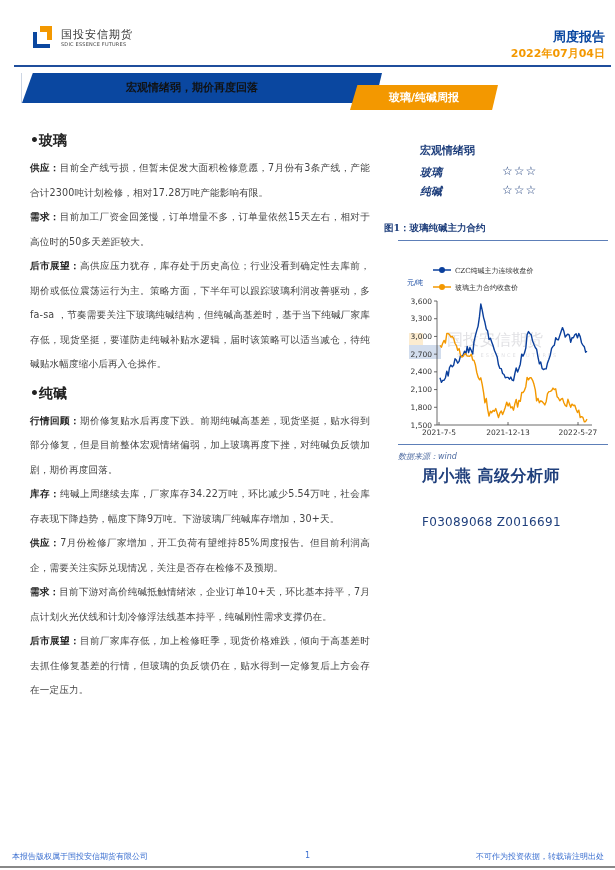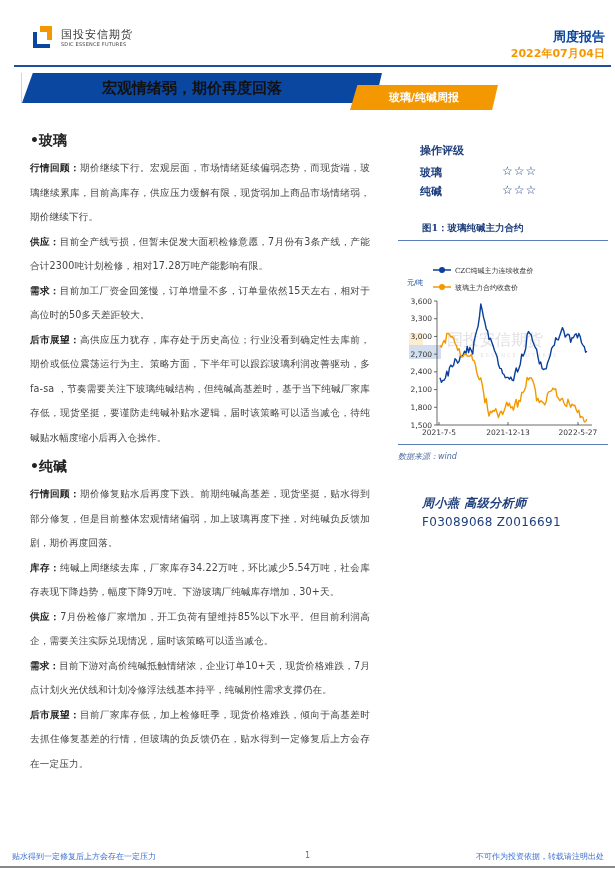--- a/index.html
+++ b/index.html
@@ -14,43 +14,43 @@
   .logo-mark .orange { position: absolute; left: 7px; top: 0; width: 12px; height: 14px; background: #f39800; }
   .logo-mark .white { position: absolute; left: 4px; top: 6px; width: 10px; height: 12px; background: #fff; }
   .logo-cn { position: absolute; left: 28px; top: 1px; font-size: 11px; color: #333; letter-spacing: 1px; white-space: nowrap; }
   .logo-en { position: absolute; left: 28px; top: 15px; font-size: 5px; color: #444; white-space: nowrap; letter-spacing: 0.2px; }
 
   .report-type { position: absolute; right: 10px; top: 28px; font-size: 13px; font-weight: bold; color: #0a47a0; }
   .report-date { position: absolute; right: 10px; top: 46px; font-size: 11px; font-weight: bold; color: #f39800; }
   .header-rule { position: absolute; left: 14px; top: 65px; width: 597px; height: 2px; background: #1f4e9c; }
 
   .banner-blue { position: absolute; left: 22px; top: 73px; width: 360px; height: 30px; background: #0a47a0; clip-path: polygon(3% 0, 100% 0, 98% 100%, 0 100%); }
-  .banner-title { position: absolute; left: 22px; top: 73px; width: 340px; height: 28px; line-height: 30px; text-align: center; font-size: 15px; font-weight: bold; color: #111; }
+  .banner-title { position: absolute; left: 22px; top: 73px; width: 340px; height: 28px; line-height: 30px; text-align: center; font-size: 11px; font-weight: bold; color: #111; }
   .banner-orange { position: absolute; left: 350px; top: 85px; width: 148px; height: 25px; background: #f39800; clip-path: polygon(5% 0, 100% 0, 96% 100%, 0 100%); }
   .banner-sub { position: absolute; left: 350px; top: 85px; width: 148px; height: 37px; line-height: 25px; text-align: center; font-size: 11px; font-weight: bold; color: #fff; }
   .banner-edge { position: absolute; left: 21px; top: 73px; width: 1px; height: 30px; background: #cdd6e4; }
 
   
   .left-col { position: absolute; left: 30px; top: 128px; width: 340px; }
   .sec-head { font-size: 14px; font-weight: bold; color: #222; height: 24px; line-height: 24px; margin-bottom: 4px; }
   .para { font-size: 9.6px; color: #444; line-height: 24.5px; text-align: justify; letter-spacing: 0.15px; }
   .para b { color: #222; font-weight: bold; }
 
   
   .rating-title { position: absolute; left: 420px; top: 143px; font-size: 11px; font-weight: bold; color: #1f3f7c; font-family: "DejaVu Serif", serif; }
-  .rating-row { position: absolute; left: 420px; font-size: 11px; font-weight: bold; color: #1f3f7c; font-family: "DejaVu Serif", serif; }
+  .rating-row { position: absolute; left: 420px; font-size: 11px; font-weight: bold; color: #1f3f7c; font-family: "DejaVu Serif", serif; font-style: italic; }
   .rating-stars { position: absolute; left: 502px; font-size: 12px; color: #1f3f7c; letter-spacing: 1px; }
 
-  .fig-title { position: absolute; left: 422px; top: 222px; font-size: 9.5px; font-weight: bold; color: #1f3f7c; font-family: "DejaVu Serif", serif; }
+  .fig-title { position: absolute; left: 384px; top: 222px; font-size: 9.5px; font-weight: bold; color: #1f3f7c; font-family: "DejaVu Serif", serif; }
   .fig-rule-top { position: absolute; left: 398px; top: 240px; width: 210px; height: 1px; background: #5d7fb8; }
   .fig-rule-bot { position: absolute; left: 398px; top: 444px; width: 210px; height: 1px; background: #5d7fb8; }
   .chart-svg { position: absolute; left: 395px; top: 245px; width: 220px; height: 200px; }
   .source { position: absolute; left: 398px; top: 451px; font-size: 8px; color: #4d6aa0; font-style: italic; text-align: center; }
 
-  .analyst-name { position: absolute; left: 422px; top: 495px; font-size: 12px; font-weight: bold; color: #1f3f7c; font-family: "DejaVu Serif", serif; letter-spacing: 0.5px; font-style: italic; }
+  .analyst-name { position: absolute; left: 422px; top: 466px; font-size: 16px; font-weight: bold; color: #1f3f7c; font-family: "DejaVu Serif", serif; letter-spacing: 0.5px; }
   .analyst-id { position: absolute; left: 422px; top: 515px; font-size: 12px; color: #1f3f7c; letter-spacing: 0.3px; }
 
   
   .footer { position: absolute; left: 0; top: 847px; width: 615px; height: 20px; font-size: 8px; color: #3b6fd0; }
   .footer-left { position: absolute; left: 12px; top: 4px; }
   .footer-page { position: absolute; left: 305px; top: 4px; }
   .footer-right { position: absolute; right: 11px; top: 4px; }
   .footer-rule { position: absolute; left: 0; top: 866px; width: 615px; height: 2px; background: #888; }
 </style>
 </head>
@@ -72,36 +72,35 @@
 
 <div class="banner-edge"></div>
 <div class="banner-blue"></div>
 <div class="banner-title">宏观情绪弱，期价再度回落</div>
 <div class="banner-orange"></div>
 <div class="banner-sub">玻璃/纯碱周报</div>
 
 <div class="left-col">
   <div>
     <div class="sec-head">•玻璃</div>
-    <p class="para"><b>行情回顾：</b><span>期价继续下行。宏观层面，市场情绪延续偏弱态势，而现货端，玻璃继续累库，目前高库存，供应压力缓解有限，现货弱加上商品市场情绪弱，期价继续下行。</span></p>
     <p class="para"><b>供应：</b><span>目前全产线亏损，但暂未促发大面积检修意愿，7月份有3条产线，产能合计2300吨计划检修，相对17.28万吨产能影响有限。</span></p>
     <p class="para"><b>需求：</b><span>目前加工厂资金回笼慢，订单增量不多，订单量依然15天左右，相对于高位时的50多天差距较大。</span></p>
     <p class="para"><b>后市展望：</b><span>高供应压力犹存，库存处于历史高位；行业没看到确定性去库前，期价或低位震荡运行为主。策略方面，下半年可以跟踪玻璃利润改善驱动，多fa-sa ，节奏需要关注下玻璃纯碱结构，但纯碱高基差时，基于当下纯碱厂家库存低，现货坚挺，要谨防走纯碱补贴水逻辑，届时该策略可以适当减仓，待纯碱贴水幅度缩小后再入仓操作。</span></p>
   </div>
   <div style="margin-top:4px;">
     <div class="sec-head">•纯碱</div>
     <p class="para"><b>行情回顾：</b><span>期价修复贴水后再度下跌。前期纯碱高基差，现货坚挺，贴水得到部分修复，但是目前整体宏观情绪偏弱，加上玻璃再度下挫，对纯碱负反馈加剧，期价再度回落。</span></p>
     <p class="para"><b>库存：</b><span>纯碱上周继续去库，厂家库存34.22万吨，环比减少5.54万吨，社会库存表现下降趋势，幅度下降9万吨。下游玻璃厂纯碱库存增加，30+天。</span></p>
-    <p class="para"><b>供应：</b><span>7月份检修厂家增加，开工负荷有望维持85%以下水平。但目前利润高企，需要关注实际兑现情况，届时该策略可以适当减仓。</span></p>
-    <p class="para"><b>需求：</b><span>目前下游对高价纯碱抵触情绪浓，企业订单10+天，现货价格难跌，7月点计划火光伏线和计划冷修浮法线基本持平，纯碱刚性需求支撑仍在。</span></p>
+    <p class="para"><b>供应：</b><span>7月份检修厂家增加，开工负荷有望维持85%周度报告。但目前利润高企，需要关注实际兑现情况，关注是否存在检修不及预期。</span></p>
+    <p class="para"><b>需求：</b><span>目前下游对高价纯碱抵触情绪浓，企业订单10+天，环比基本持平，7月点计划火光伏线和计划冷修浮法线基本持平，纯碱刚性需求支撑仍在。</span></p>
     <p class="para"><b>后市展望：</b><span>目前厂家库存低，加上检修旺季，现货价格难跌，倾向于高基差时去抓住修复基差的行情，但玻璃的负反馈仍在，贴水得到一定修复后上方会存在一定压力。</span></p>
   </div>
 </div>
 
-<div class="rating-title">操作评级</div>
+<div class="rating-title">宏观情绪弱</div>
 <div class="rating-row" style="top:165px;">玻璃</div>
 <div class="rating-stars" style="top:164px;">☆☆☆</div>
 <div class="rating-row" style="top:184px;">纯碱</div>
 <div class="rating-stars" style="top:183px;">☆☆☆</div>
 
 <div class="fig-title">图1：玻璃纯碱主力合约</div>
 <div class="fig-rule-top"></div>
 
 <svg class="chart-svg" viewBox="0 0 220 200" xmlns="http://www.w3.org/2000/svg">
 
@@ -154,17 +153,17 @@
   <polyline id="line-glass" fill="none" stroke="#f39800" stroke-width="1.4" stroke-linejoin="round" points="45.0,100.3 46.4,102.2 47.7,98.3 49.1,95.4 50.4,98.1 51.8,88.5 53.2,88.5 54.5,89.6 55.9,92.1 57.3,91.5 58.6,93.4 60.0,98.3 61.3,100.3 62.7,105.3 64.1,103.6 65.4,109.8 66.8,112.1 68.1,111.3 69.5,109.1 70.9,108.8 72.2,111.1 73.6,111.1 74.9,111.2 76.3,109.2 77.7,115.0 79.0,115.4 80.4,119.8 81.8,127.5 83.1,132.1 84.5,134.8 85.8,132.8 87.2,139.4 88.6,147.6 89.9,157.9 91.3,153.5 92.6,164.1 94.0,171.1 95.4,166.3 96.7,167.7 98.1,165.4 99.4,166.3 100.8,163.6 102.2,168.2 103.5,172.5 104.9,168.0 106.3,166.0 107.6,169.5 109.0,165.9 110.3,162.3 111.7,157.1 113.1,161.0 114.4,158.1 115.8,162.9 117.1,161.7 118.5,165.2 119.9,158.6 121.2,154.4 122.6,162.1 123.9,155.4 125.3,156.3 126.7,147.5 128.0,147.5 129.4,145.6 130.8,141.7 132.1,132.4 133.5,134.8 134.8,132.8 136.2,132.8 137.6,135.3 138.9,139.1 140.3,144.8 141.6,155.9 143.0,153.4 144.4,157.7 145.7,155.8 147.1,156.5 148.4,157.9 149.8,159.9 151.2,156.4 152.5,148.6 153.9,146.7 155.3,146.3 156.6,145.6 158.0,143.1 159.3,144.6 160.7,143.8 162.1,151.7 163.4,153.0 164.8,155.8 166.1,154.2 167.5,153.4 168.9,157.8 170.2,160.4 171.6,161.4 172.9,154.3 174.3,158.5 175.7,162.3 177.0,159.1 178.4,160.5 179.8,160.2 181.1,164.2 182.5,167.5 183.8,165.2 185.2,172.5 186.6,171.7 187.9,172.4 189.3,176.9 190.6,176.5 192.0,174.1"></polyline>
 </svg>
 
 <div class="fig-rule-bot"></div>
 <div class="source">数据来源：wind</div>
 
 <div class="analyst-name">周小燕  高级分析师</div>
 <div class="analyst-id">F03089068  Z0016691</div>
 
 <div class="footer">
-  <span class="footer-left">贴水得到一定修复后上方会存在一定压力</span>
+  <span class="footer-left">本报告版权属于国投安信期货有限公司</span>
   <span class="footer-page">1</span>
   <span class="footer-right">不可作为投资依据，转载请注明出处</span>
 </div>
 <div class="footer-rule"></div>
 
 </body></html>

